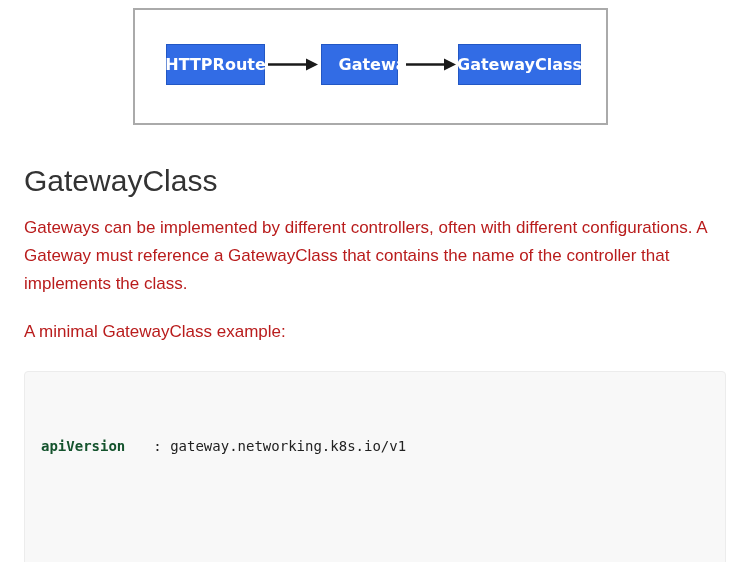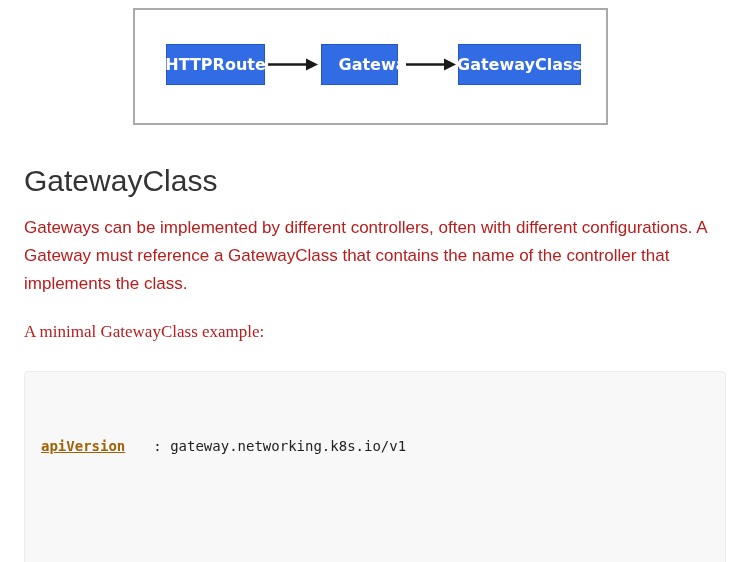--- a/index.html
+++ b/index.html
@@ -67,37 +67,37 @@
     line-height: 35px;
     font-weight: 400;
     color: #333333;
   }
   p.body-text {
     margin: 16px 0 0 0;
     font-size: 17px;
     line-height: 28px;
     color: #b91c1c;
   }
-  p.body-text.second { margin-top: 20px; font-family: Liberation Serif, serif; }
+  p.body-text.second { margin-top: 20px; }
 
   
   .codeblock {
     margin-top: 25px;
     background: #f8f8f8;
     border: 1px solid #ececec;
     border-radius: 4px;
     padding: 14px 16px;
     font-family: "DejaVu Sans Mono", monospace;
     font-size: 14px;
     line-height: 24px;
     color: #222222;
     white-space: pre;
   }
   .code-line { display: block; }
-  .yaml-key { color: #a16207; font-weight: bold; text-decoration: underline; }
+  .yaml-key { color: #14532d; font-weight: bold; }
   .yaml-rest { color: #222222; padding-left: 28px; }
 </style>
 </head>
 <body>
 
 <div class="diagram-wrap">
 
   <div class="node node-1">
     <span>HTTPRoute</span>
   </div>

